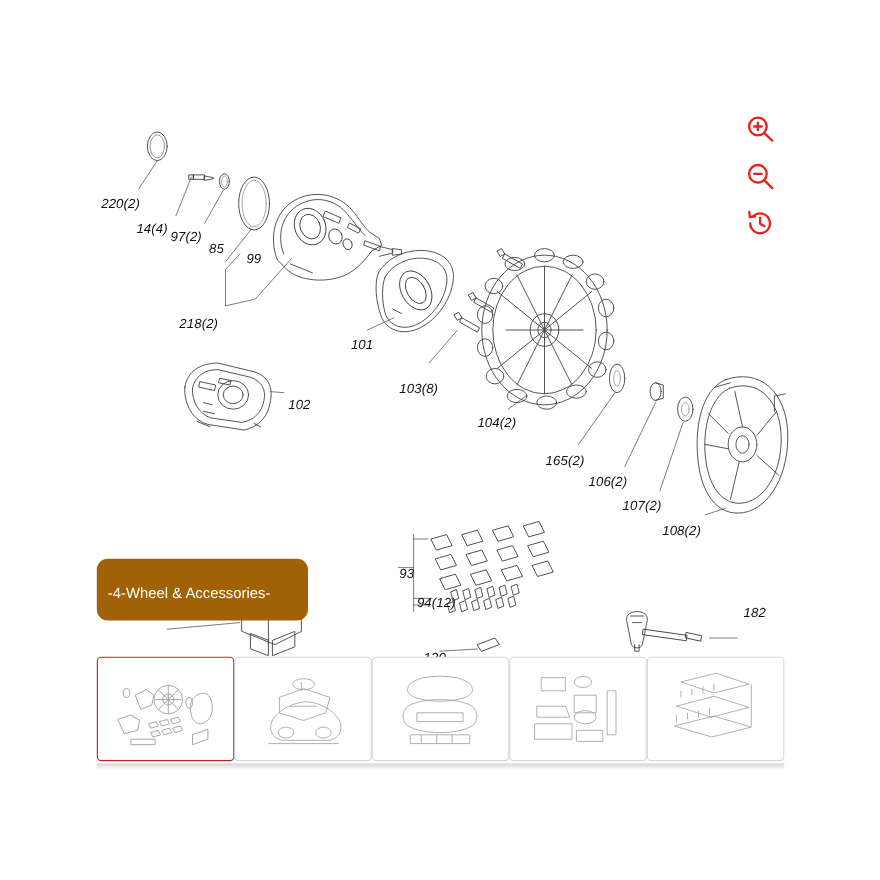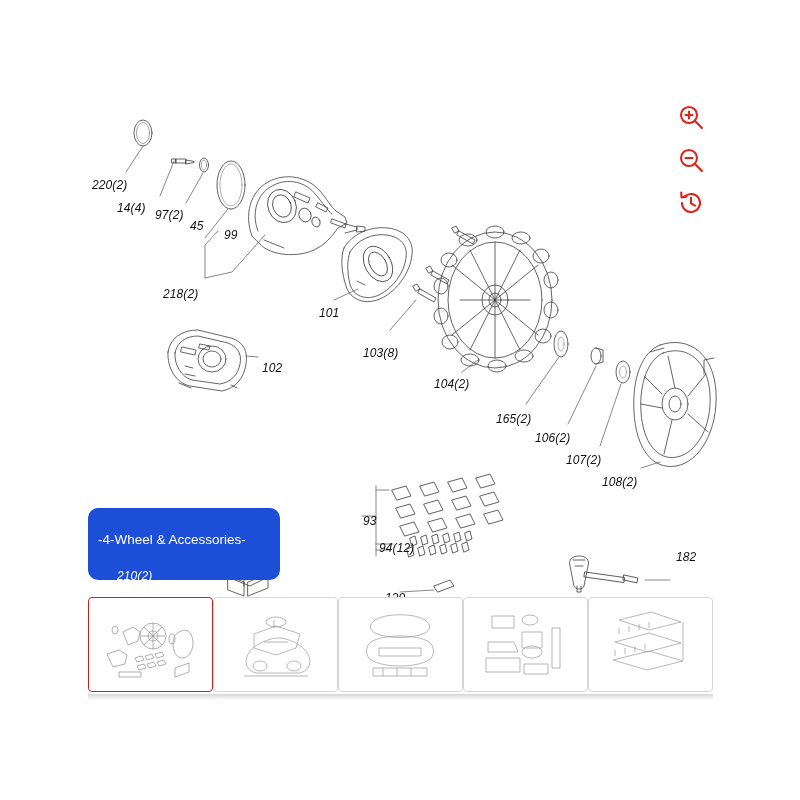--- a/index.html
+++ b/index.html
@@ -41,22 +41,22 @@
     width: 30px; height: 30px;
     cursor: pointer;
   }
   .toolbtn svg { display: block; }
   
   #title-chip {
     position: absolute;
     left: 88px;
     top: 508px;
     width: 192px;
-    height: 72px;
-    background: #1d4ed8;
+    height: 56px;
+    background: #a16207;
     border-radius: 10px;
     color: #fff;
     z-index: 40;
   }
   #title-chip .chip-text {
     position: absolute;
     left: 10px;
     top: 24px;
     font-size: 13.5px;
     color: #fff;
@@ -306,23 +306,23 @@
         <path d="M575 566 l8 0"></path>
         <path d="M581 586 l0 6 l-4 0 l0 -6"></path>
         <path d="M585 572 l40 0 l0 5 l-40 0 z" transform="rotate(8 585 572)"></path>
         <path d="M624 575 l14 1 l0 5 l-14 -1 z" transform="rotate(8 624 575)"></path>
       </g>
       <path d="M645 580 L670 580" stroke="#555" stroke-width="0.7"></path>
     </g>
   </svg>
 
   <div class="lbl" style="left:92px;  top:178px;">220(2)</div>
-  <div class="lbl" style="left:117px; top:201px;">14(4)</div>
+  <div class="lbl" style="left:124px; top:201px;">14(4)</div>
   <div class="lbl" style="left:155px; top:208px;">97(2)</div>
-  <div class="lbl" style="left:190px; top:219px;">45</div>
+  <div class="lbl" style="left:190px; top:219px;">85</div>
   <div class="lbl" style="left:211px; top:228px;margin-left:13px;">99</div>
   <div class="lbl" style="left:163px; top:287px;">218(2)</div>
   <div class="lbl" style="left:319px; top:306px;">101</div>
   <div class="lbl" style="left:262px; top:361px;">102</div>
   <div class="lbl" style="left:363px; top:337px;margin-top:9px;">103(8)</div>
   <div class="lbl" style="left:434px; top:377px;">104(2)</div>
   <div class="lbl" style="left:496px; top:412px;">165(2)</div>
   <div class="lbl" style="left:535px; top:431px;">106(2)</div>
   <div class="lbl" style="left:566px; top:453px;">107(2)</div>
   <div class="lbl" style="left:602px; top:475px;">108(2)</div>

